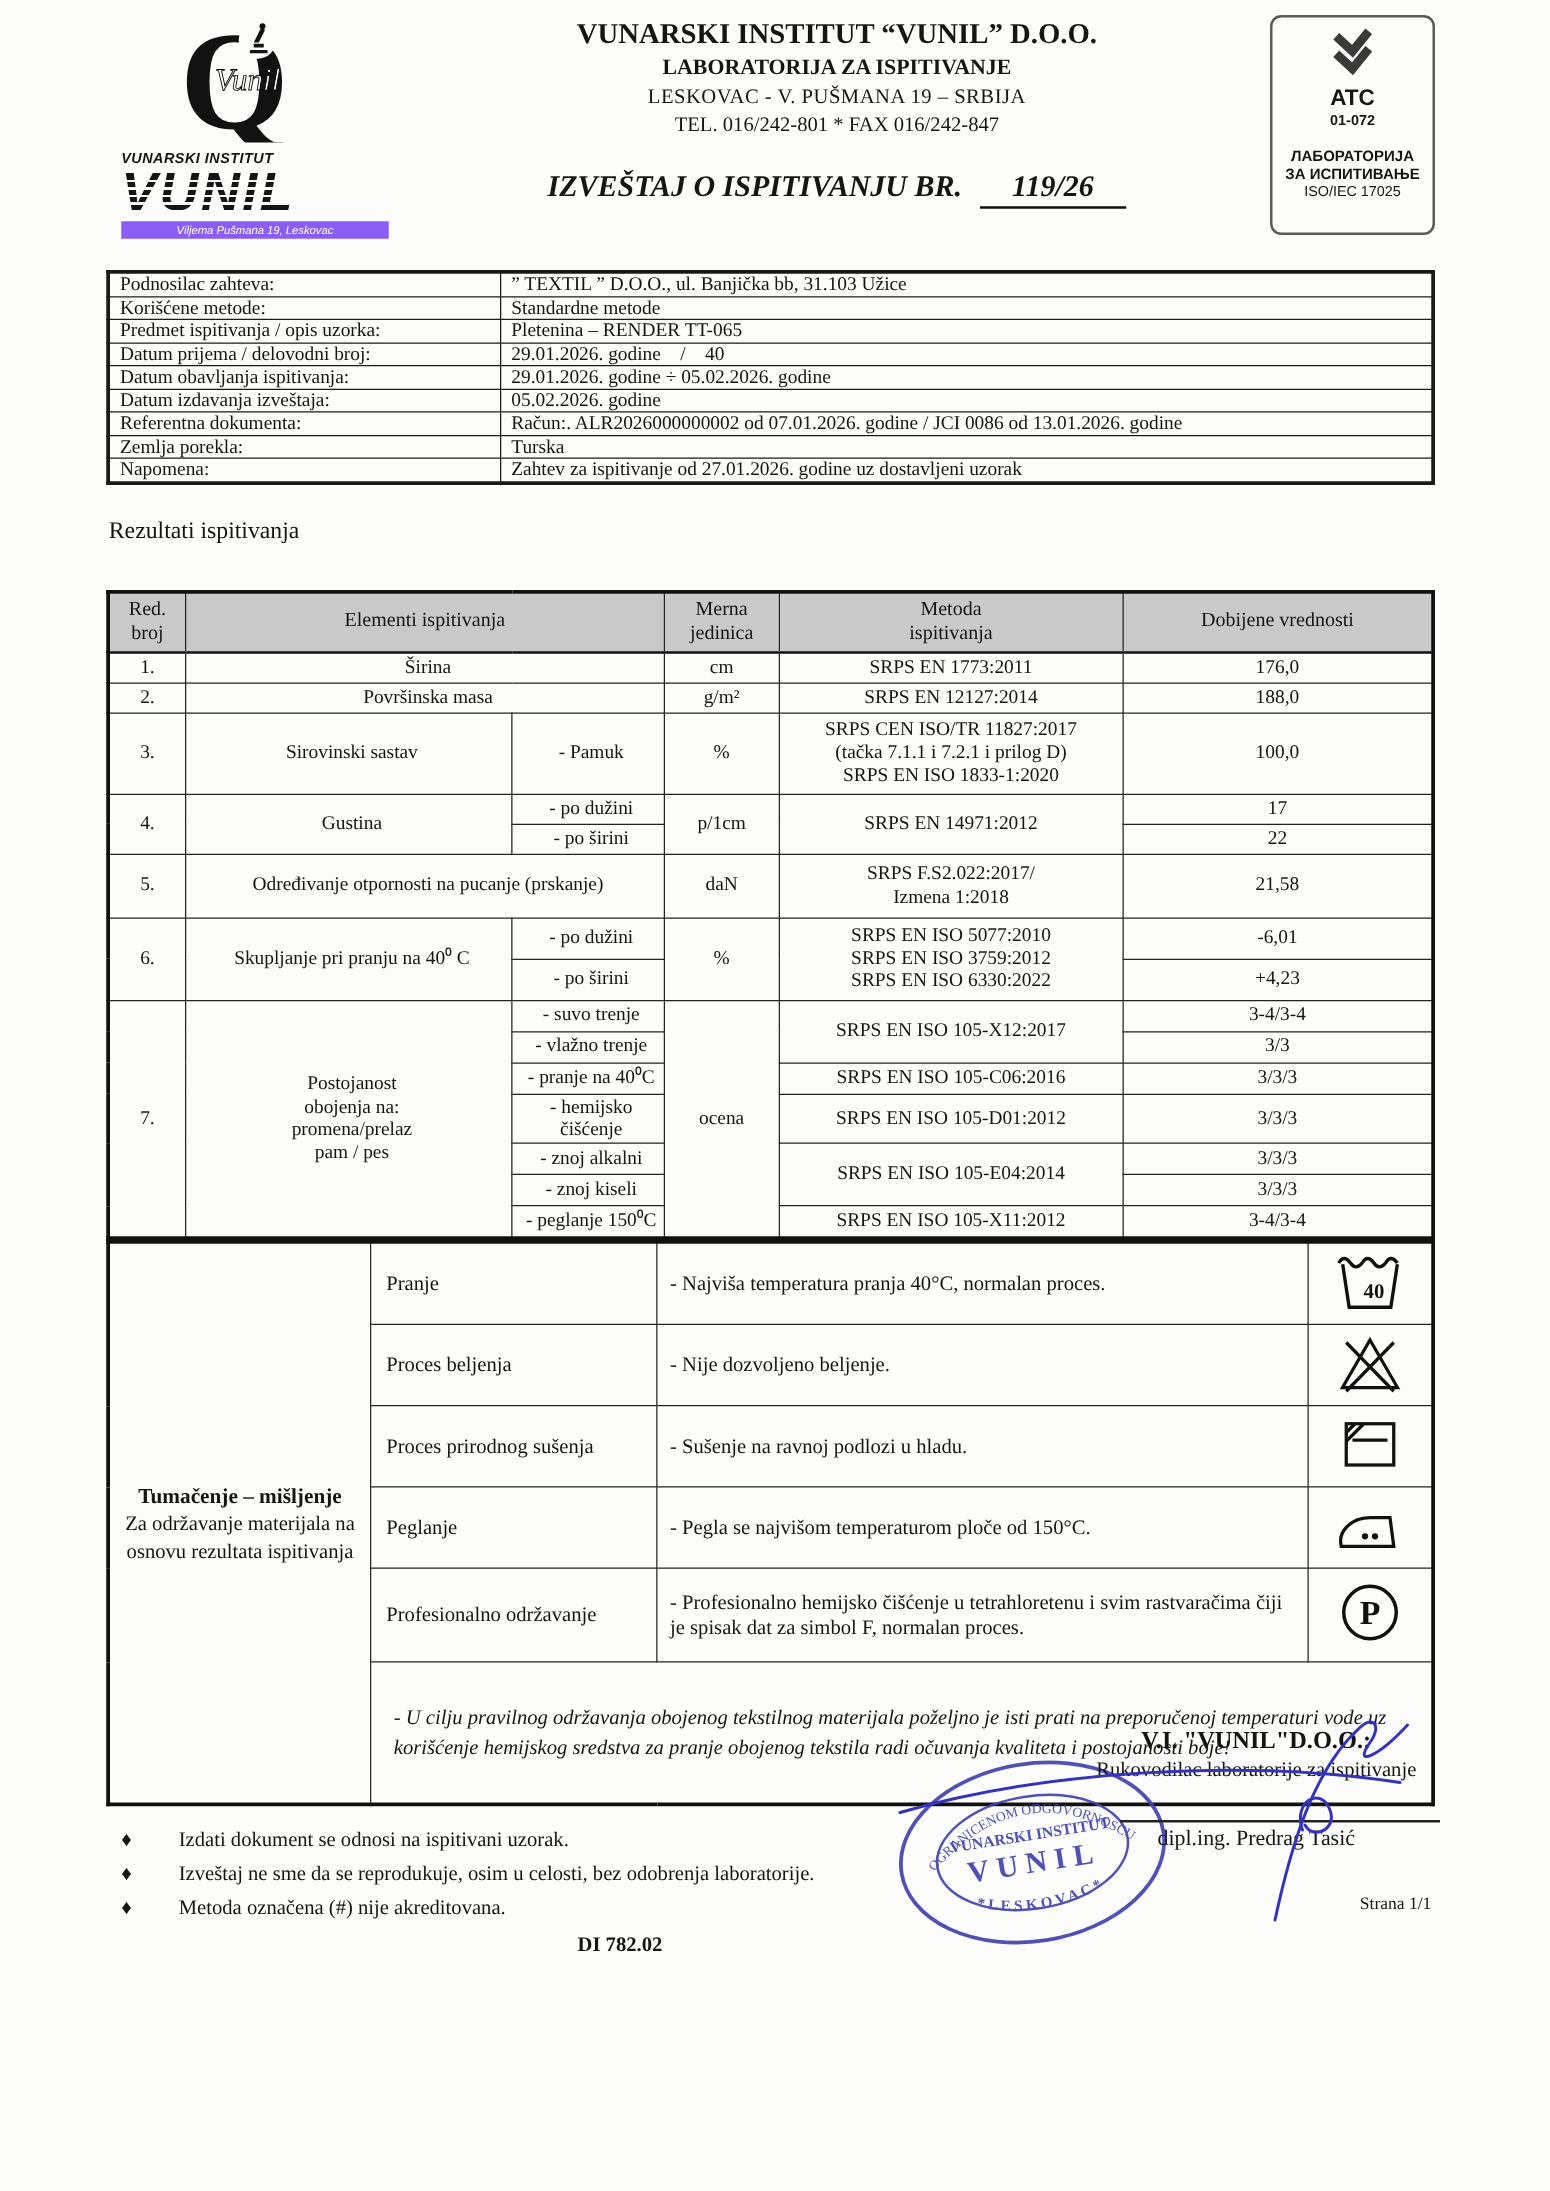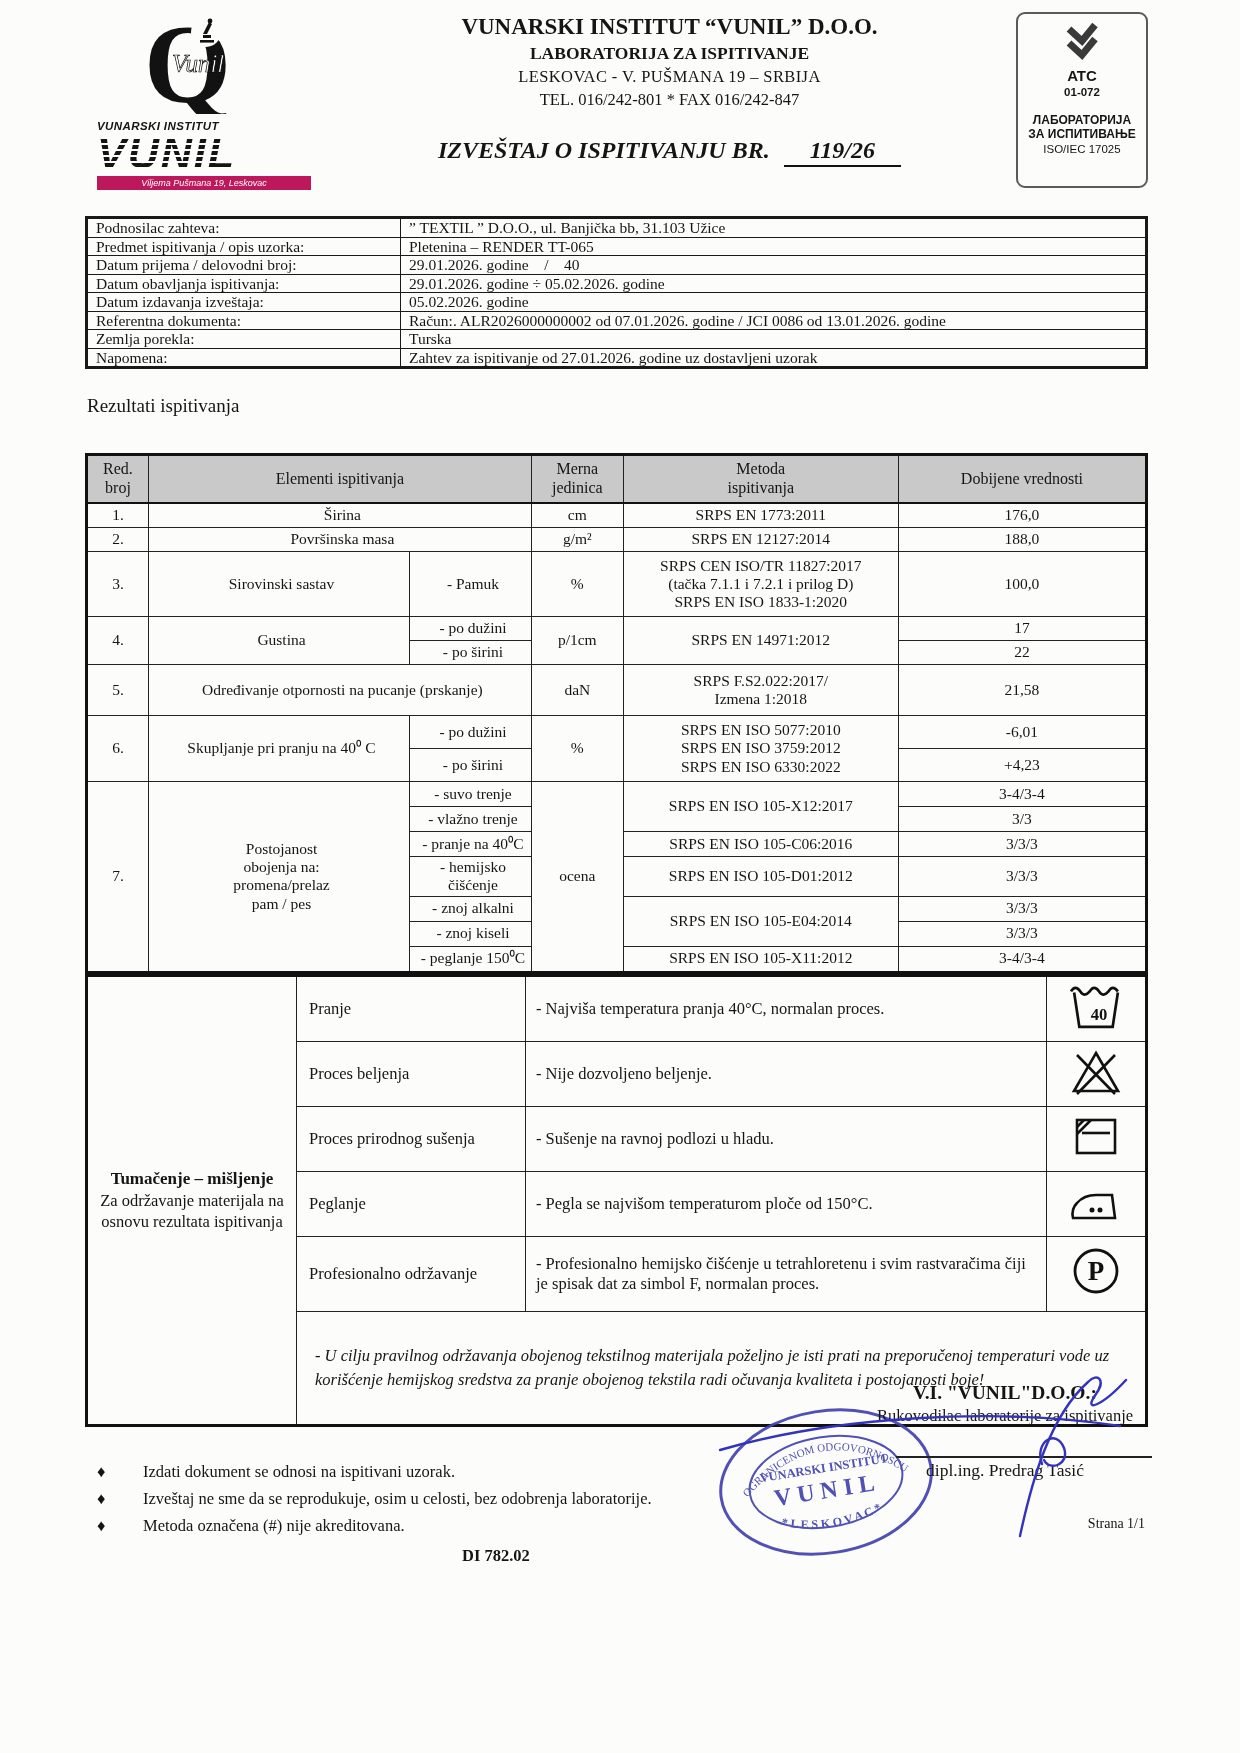--- a/index.html
+++ b/index.html
@@ -10,32 +10,32 @@
   
   .header{display:flex;padding-top:6px;height:198px;}
   .logo-col{width:238px;text-align:center;flex:none;}
   .inst-text{font-family:"Liberation Sans",sans-serif;font-style:italic;font-weight:bold;
              font-size:11.5px;letter-spacing:.4px;width:214px;margin:2px auto 0;text-align:left;}
   .brand-wrap{position:relative;width:214px;margin:0 auto;text-align:left;}
   .brand-text{font-family:"Liberation Sans",sans-serif;font-style:italic;font-weight:bold;
               font-size:43px;line-height:1;letter-spacing:2px;display:block;}
   .stripes{position:absolute;left:0;right:0;top:7px;bottom:5px;
            background:repeating-linear-gradient(to bottom,transparent 0 4px,#fcfcfa 4px 6px);}
-  .addr-bar{width:214px;margin:1px auto 0;background:#be185d;color:#fff;
+  .addr-bar{width:214px;margin:1px auto 0;background:#8b5cf6;color:#fff;
             font-family:"Liberation Sans",sans-serif;font-style:italic;font-size:9px;padding:2px 0;}
   .center-col{flex:1;text-align:center;padding-top:8px;}
   .org{font-size:23px;font-weight:bold;}
   .lab{font-size:17.5px;font-weight:bold;margin-top:3px;}
   .haddr{font-size:16.5px;margin-top:3px;letter-spacing:.4px;}
   .tel{font-size:16.5px;margin-top:3px;}
   .title-row{margin-top:27px;font-size:24px;font-weight:bold;font-style:italic;}
   .report-no{display:inline-block;border-bottom:2.5px solid #111;padding:0 26px 1px;margin-left:14px;}
   .badge{width:128px;height:164px;border:2px solid #5a5a5a;border-radius:9px;margin:6px 0 0 0;
          text-align:center;padding-top:8px;font-family:"Liberation Sans",sans-serif;flex:none;}
-  .badge .atc{font-weight:bold;font-size:15px;margin-top:1px;}
+  .badge .atc{font-weight:bold;font-size:18px;margin-top:1px;}
   .badge .code{font-size:11.5px;font-weight:bold;margin-top:2px;}
   .badge .lab1{margin-top:15px;font-weight:bold;font-size:12px;}
   .badge .lab2{font-weight:bold;font-size:12px;}
   .badge .iso{font-size:11.5px;margin-top:2px;}
 
   
   .info-table{width:100%;border-collapse:collapse;margin-top:12px;border:3px solid #1a1a1a;}
   .info-table td{border:1.5px solid #1a1a1a;font-size:15.5px;padding:0 8px;height:17.5px;line-height:1.12;}
   .info-label{width:296px;}
 
@@ -132,20 +132,24 @@
       </div>
     </div>
 
     <table class="info-table">
       <tbody>
         <tr>
             <td class="info-label">Podnosilac zahteva:</td>
             <td>” TEXTIL ” D.O.O., ul. Banjička bb, 31.103 Užice</td>
           </tr>
         <tr>
+            <td class="info-label">Korišćene metode:</td>
+            <td>Standardne metode</td>
+          </tr>
+        <tr>
             <td class="info-label">Predmet ispitivanja / opis uzorka:</td>
             <td>Pletenina – RENDER TT-065</td>
           </tr>
         <tr>
             <td class="info-label">Datum prijema / delovodni broj:</td>
             <td>29.01.2026. godine&nbsp;&nbsp;&nbsp;&nbsp;/&nbsp;&nbsp;&nbsp;&nbsp;40</td>
           </tr>
         <tr>
             <td class="info-label">Datum obavljanja ispitivanja:</td>
             <td>29.01.2026. godine ÷ 05.02.2026. godine</td>

